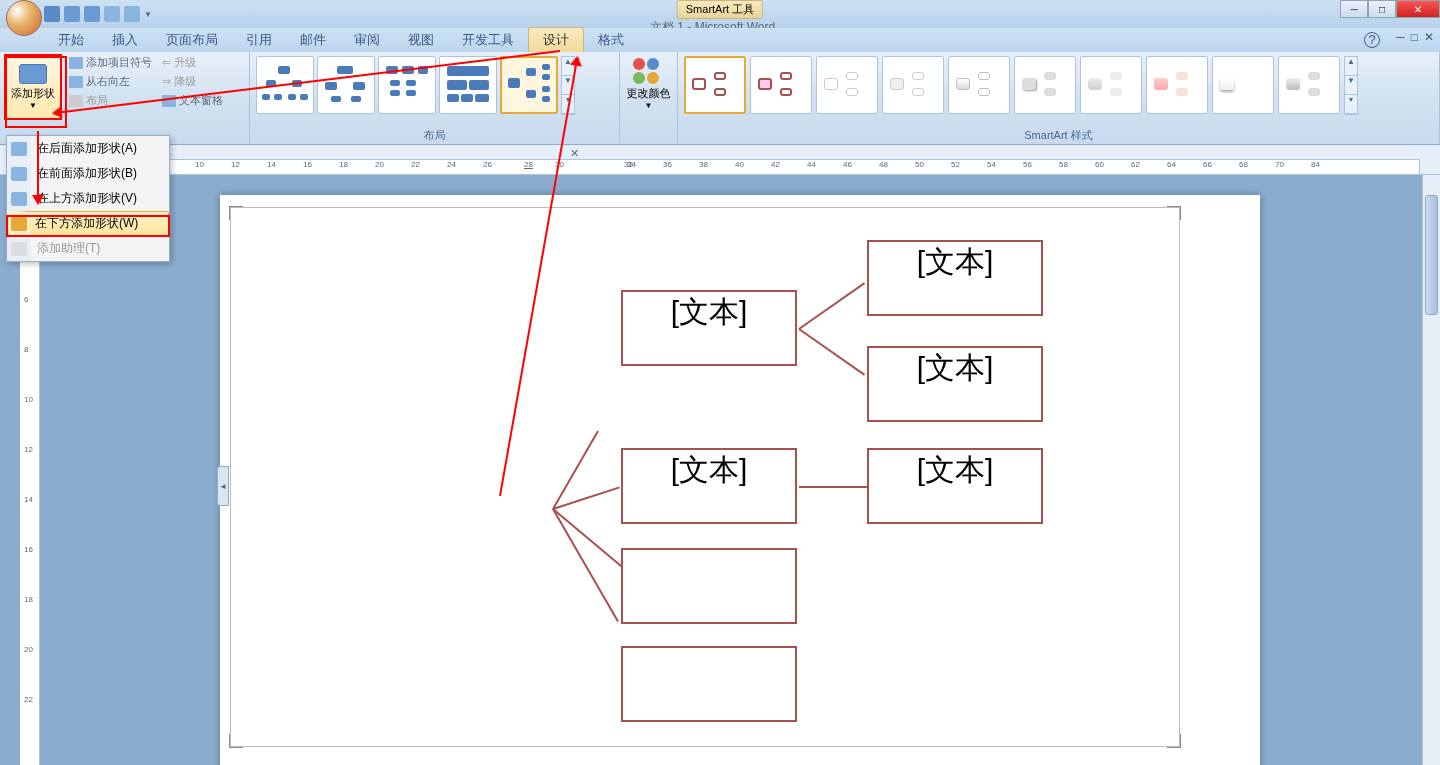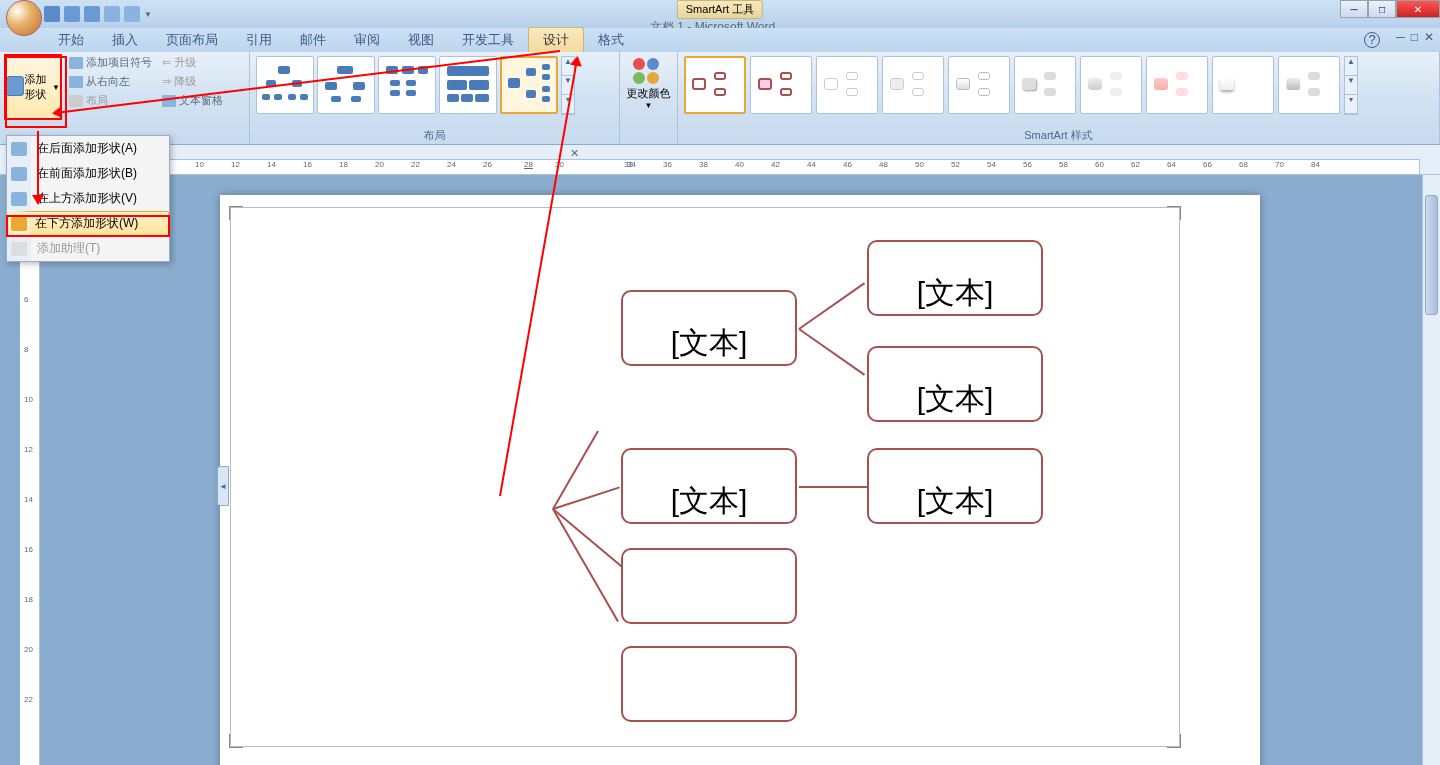--- a/index.html
+++ b/index.html
@@ -26,21 +26,21 @@
 .mdi-controls { position: absolute; right: 6px; top: 2px; display: flex; gap: 6px; font-size: 12px; color: #3a5a8a; }
 
 
 .ribbon { height: 93px; background: linear-gradient(to bottom, #e8f0f9 0%, #d2e2f2 50%, #c8daee 100%); border-bottom: 1px solid #8aacce; display: flex; position: relative; }
 .ribbon-group { border-right: 1px solid #aac4de; display: flex; flex-direction: column; justify-content: space-between; padding: 2px 4px 0; }
 .group-label { text-align: center; font-size: 11px; color: #4a6a8a; padding: 1px 0; }
 .group-content { display: flex; gap: 4px; flex: 1; align-items: flex-start; }
 
 
 .g-create { width: 70px; }
-.add-shape-btn { width: 58px; height: 66px; border: 2px solid red; background: linear-gradient(to bottom, #fff6e0, #ffe9b0); display: flex; flex-direction: row; align-items: center; justify-content: center; font-size: 11px; }
+.add-shape-btn { width: 58px; height: 66px; border: 2px solid red; background: linear-gradient(to bottom, #fff6e0, #ffe9b0); display: flex; flex-direction: column; align-items: center; justify-content: center; font-size: 11px; }
 .add-shape-icon { width: 28px; height: 20px; background: #6a9ad4; border: 1px solid #4a7ab8; border-radius: 3px; margin-bottom: 2px; }
 .small-btns { display: flex; flex-direction: column; gap: 2px; font-size: 11px; color: #5a6a7a; }
 .small-btn { display: flex; align-items: center; gap: 3px; padding: 1px 3px; }
 .small-btn.disabled { color: #999; }
 .sb-icon { width: 14px; height: 12px; background: #8ab4e0; border-radius: 1px; display: inline-block; }
 
 
 .g-layout { width: 370px; }
 .layout-gallery { display: flex; gap: 3px; flex-wrap: nowrap; padding: 2px; }
 .layout-thumb { width: 58px; height: 58px; border: 1px solid #aac4de; background: #fff; border-radius: 2px; display: flex; align-items: center; justify-content: center; position: relative; }
@@ -92,21 +92,21 @@
 
 
 .sa-frame { position: absolute; left: 10px; top: 12px; width: 950px; height: 540px; border: 1px solid #bbb; }
 .sa-corner { position: absolute; width: 14px; height: 14px; border: 1px solid #888; }
 .sa-corner.tl { left: -2px; top: -2px; border-right: none; border-bottom: none; }
 .sa-corner.tr { right: -2px; top: -2px; border-left: none; border-bottom: none; }
 .sa-corner.bl { left: -2px; bottom: -2px; border-right: none; border-top: none; }
 .sa-corner.br { right: -2px; bottom: -2px; border-left: none; border-top: none; }
 .sa-expand { position: absolute; left: -14px; top: 48%; width: 12px; height: 40px; background: #d8e6f4; border: 1px solid #8aacce; border-radius: 3px 0 0 3px; font-size: 8px; display: flex; align-items: center; justify-content: center; color: #4a6a8a; }
 
-.sa-node { position: absolute; border: 2px solid #a85050; border-radius: 10px; background: #fff; display: flex; align-items: flex-end; justify-content: center; font-family: "SimSun", serif; font-size: 30px; }
+.sa-node { position: absolute; border: 2px solid #a85050; border-radius: 0; background: #fff; display: flex; align-items: flex-start; justify-content: center; font-family: "SimSun", serif; font-size: 30px; }
 .sa-node.root { border: 2px solid #5a8ac8; font-size: 34px; }
 .sa-sel-handle { position: absolute; width: 8px; height: 8px; background: #fff; border: 1px solid #5a8ac8; border-radius: 50%; }
 .sa-rot-handle { position: absolute; width: 10px; height: 10px; background: #7c7; border: 1px solid #5a5; border-radius: 50%; left: 50%; top: -22px; transform: translateX(-50%); }
 .sa-line { position: absolute; background: #a85050; height: 2px; transform-origin: left center; }
 
 
 .arrow { position: absolute; background: red; height: 2px; transform-origin: left center; z-index: 200; pointer-events: none; }
 .arrow::after { content: ''; position: absolute; right: -8px; top: -5px; border: 6px solid transparent; border-left: 10px solid red; }
 .red-box { position: absolute; border: 2px solid red; z-index: 199; pointer-events: none; }
 

